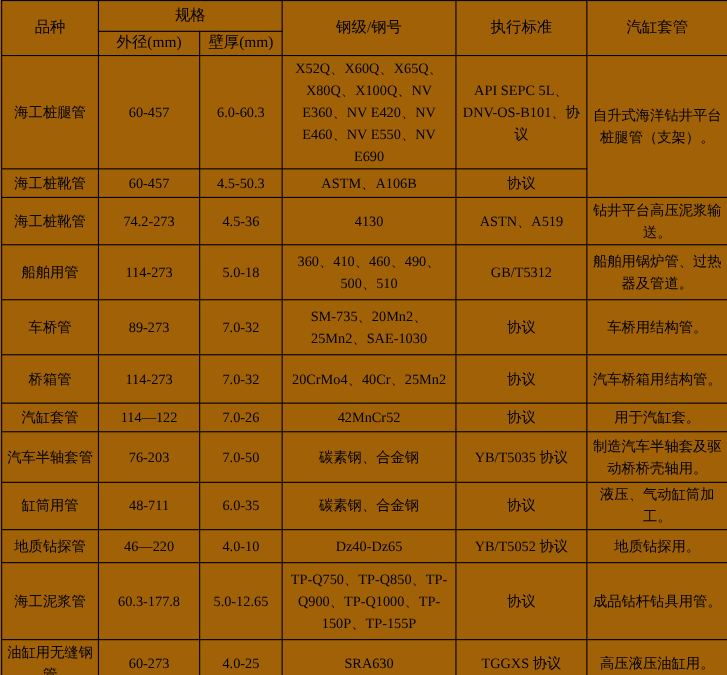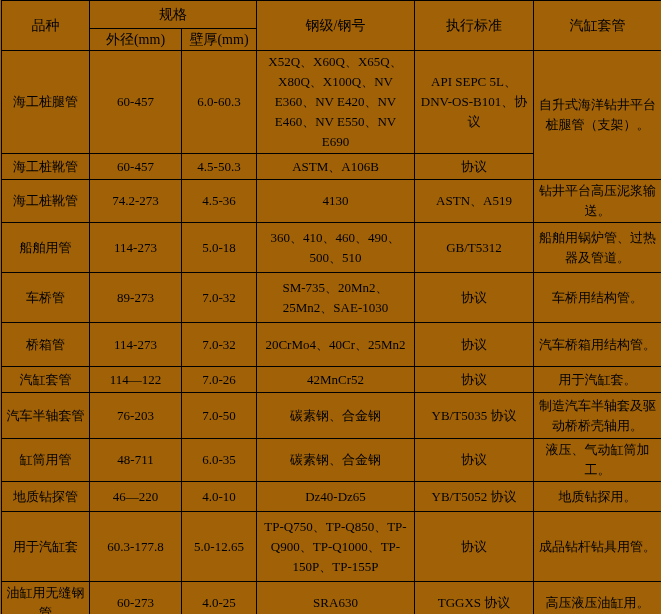--- a/index.html
+++ b/index.html
@@ -136,21 +136,21 @@
       </tr>
       <tr style="height:30px">
         <td class="product">地质钻探管</td>
         <td>46—220</td>
         <td>4.0-10</td>
         <td class="gl">Dz40-Dz65</td>
         <td>YB/T5052 协议</td>
         <td class="usage">地质钻探用。</td>
       </tr>
       <tr style="height:70px">
-        <td class="product">用于汽缸套</td>
+        <td class="product">海工泥浆管</td>
         <td>60.3-177.8</td>
         <td>5.0-12.65</td>
         <td class="gl">TP-Q750、TP-Q850、TP-Q900、TP-Q1000、TP-150P、TP-155P</td>
         <td>协议</td>
         <td class="usage">成品钻杆钻具用管。</td>
       </tr>
       <tr style="height:40px">
         <td class="product">油缸用无缝钢管</td>
         <td>60-273</td>
         <td>4.0-25</td>

